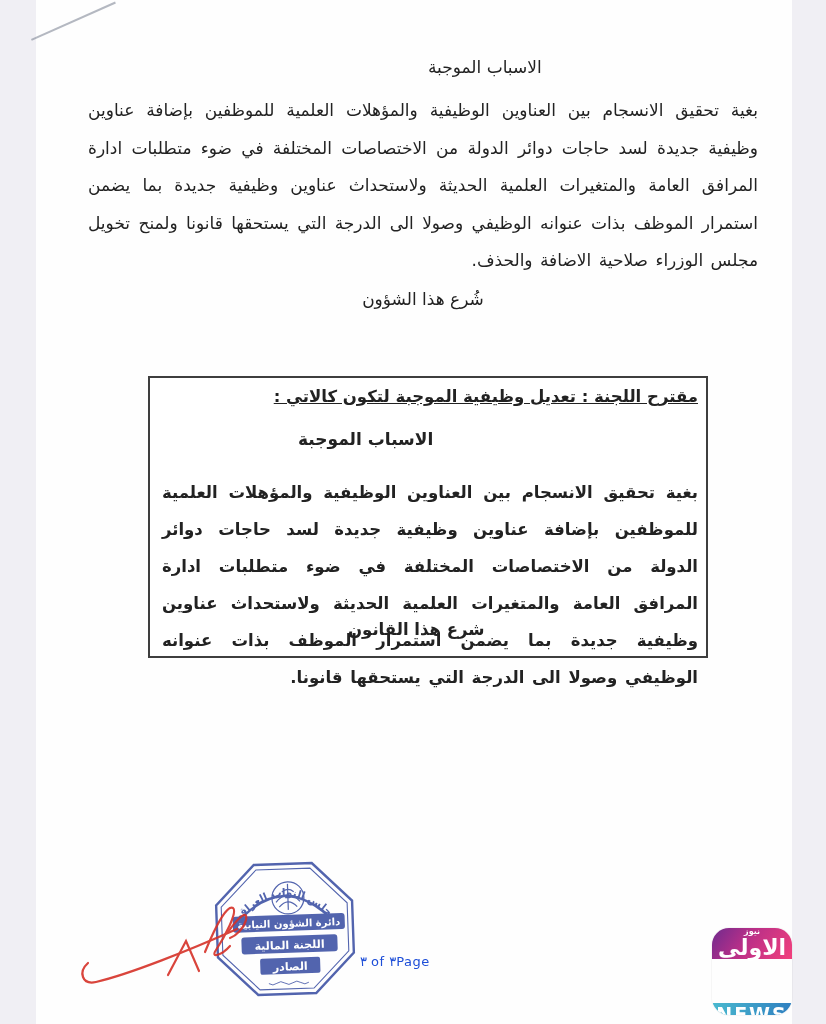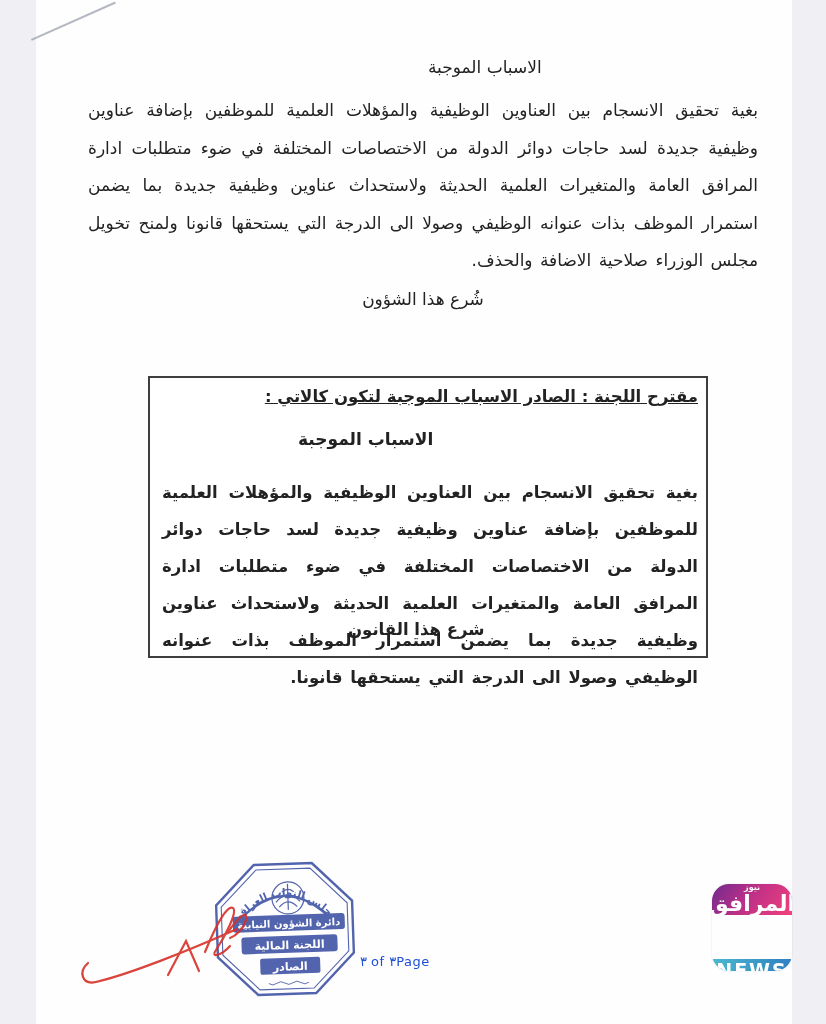--- a/index.html
+++ b/index.html
@@ -52,21 +52,21 @@
     position:absolute;top:242px;left:198px;
     font-size:16.5px;font-weight:bold;direction:rtl;white-space:nowrap;
   }
   .stamp-svg{position:absolute;left:210px;top:856px;width:150px;height:146px;}
   .signature-svg{position:absolute;left:58px;top:878px;width:264px;height:142px;}
   .page-number{
     position:absolute;left:360px;top:954px;
     font-size:13px;color:#1d4ed8;letter-spacing:.5px;direction:ltr;
   }
   .news-logo{
-    position:absolute;left:712px;top:884px;width:80px;height:87px;
+    position:absolute;left:712px;top:928px;width:80px;height:87px;
     border-radius:17px;overflow:hidden;display:flex;flex-direction:column;
     box-shadow:0 0 0 1px rgba(0,0,0,.03);
   }
   .logo-top{
     flex:1;display:flex;flex-direction:column;align-items:center;justify-content:center;
     background:linear-gradient(125deg,#6f2b8e 0%,#b92f88 42%,#f2407c 100%);
     color:#fff;
   }
   .logo-ar-small{font-size:8px;font-weight:bold;line-height:1;margin-bottom:1px;direction:rtl;}
   .logo-ar-main{font-size:22px;font-weight:bold;line-height:1;direction:rtl;}
@@ -85,21 +85,21 @@
   <div class="side-band right"></div>
   <div class="scan-line"></div>
 
   <h1 class="doc-title">الاسباب الموجبة</h1>
 
   <p class="doc-paragraph">بغية تحقيق الانسجام بين العناوين الوظيفية والمؤهلات العلمية للموظفين بإضافة عناوين وظيفية جديدة لسد حاجات دوائر الدولة من الاختصاصات المختلفة في ضوء متطلبات ادارة المرافق العامة والمتغيرات العلمية الحديثة ولاستحداث عناوين وظيفية جديدة بما يضمن استمرار الموظف بذات عنوانه الوظيفي وصولا الى الدرجة التي يستحقها قانونا ولمنح تخويل مجلس الوزراء صلاحية الاضافة والحذف.</p>
 
   <div class="doc-enacted">شُرع هذا الشؤون</div>
 
   <div class="proposal-box">
-    <div class="box-header">مقترح اللجنة : الصادر الاسباب الموجبة لتكون كالاتي :</div>
+    <div class="box-header">مقترح اللجنة : تعديل وظيفية الموجبة لتكون كالاتي :</div>
     <div class="box-title">الاسباب الموجبة</div>
     <p class="box-paragraph">بغية تحقيق الانسجام بين العناوين الوظيفية والمؤهلات العلمية للموظفين بإضافة عناوين وظيفية جديدة لسد حاجات دوائر الدولة من الاختصاصات المختلفة في ضوء متطلبات ادارة المرافق العامة والمتغيرات العلمية الحديثة ولاستحداث عناوين وظيفية جديدة بما يضمن استمرار الموظف بذات عنوانه الوظيفي وصولا الى الدرجة التي يستحقها قانونا.</p>
     <div class="box-enacted">شرع هذا القانون</div>
   </div>
 
   <svg class="stamp-svg" viewBox="0 0 150 146" xmlns="http://www.w3.org/2000/svg">
     <g transform="translate(5,6) rotate(-2 70 67)" opacity="0.88" stroke="#3b4fa3" fill="none" stroke-width="2.4">
       <polygon points="41,2 99,2 138,41 138,93 99,132 41,132 2,93 2,41"></polygon>
       <polygon points="43,7 97,7 133,43 133,91 97,127 43,127 7,91 7,43" stroke-width="1.1"></polygon>
 
@@ -133,18 +133,18 @@
       <path d="M 145 72 C 158 40 168 25 173 28 C 178 32 164 58 156 70 C 150 79 162 75 170 66"></path>
       <path d="M 168 52 C 180 35 188 30 186 40 C 184 48 176 56 170 58"></path>
     </g>
   </svg>
 
   <div class="page-number">٣ of ٣Page</div>
 
   <div class="news-logo">
     <div class="logo-top">
       <span class="logo-ar-small">نيوز</span>
-      <span class="logo-ar-main">المرافق</span>
+      <span class="logo-ar-main">الاولى</span>
     </div>
     <div class="logo-band">NEWS</div>
   </div>
 
 </div>
 
 </body></html>

